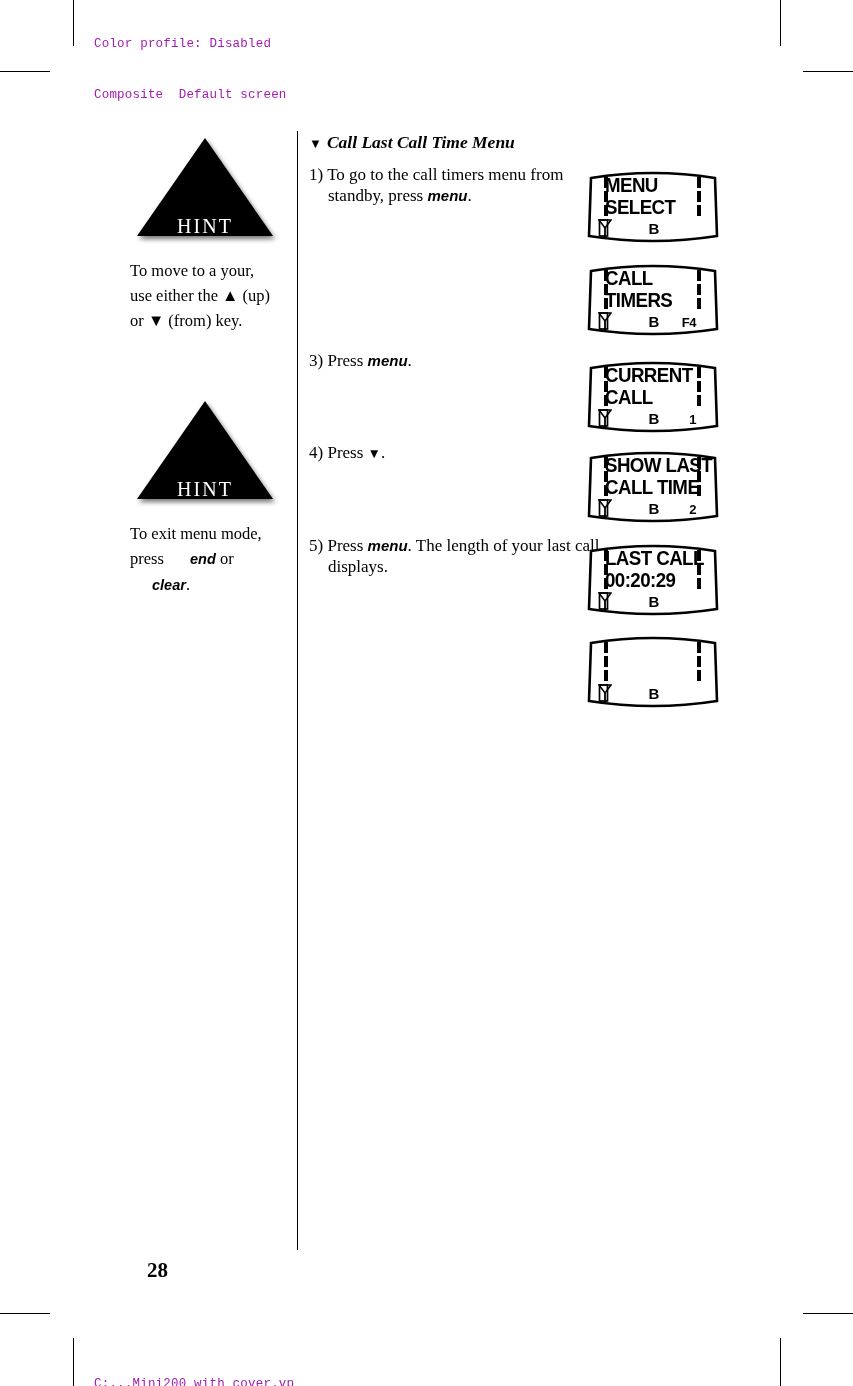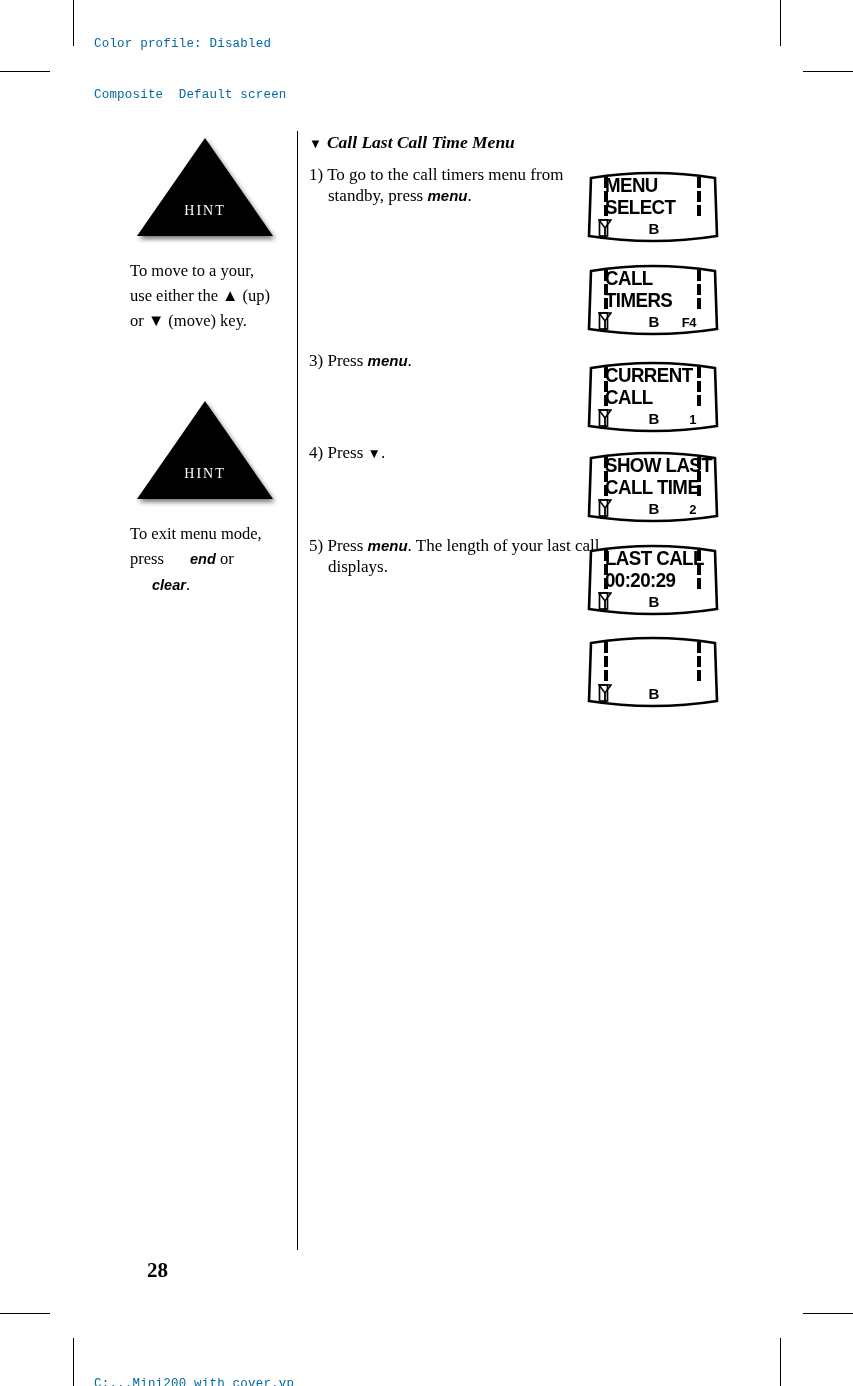--- a/index.html
+++ b/index.html
@@ -32,21 +32,21 @@
   .crop-h.bl { left: 0px;   top: 1313px; width: 50px; }
   .crop-v.br { left: 780px; top: 1338px; height: 48px; }
   .crop-h.br { left: 803px; top: 1313px; width: 50px; }
 
   
   .prepress {
     position: absolute;
     font-family: "Liberation Mono", monospace;
     font-size: 12.5px;
     line-height: 17px;
-    color: #0369a1;
+    color: #a21caf;
     white-space: pre;
     letter-spacing: 0.2px;
   }
   .prepress.header { left: 94px; top: 2px; }
   .prepress.footer { left: 94px; top: 1342px; }
 
   
   .page {
     position: absolute;
     left: 0; top: 0;
@@ -75,25 +75,25 @@
   .hint-badge {
     position: relative;
     width: 150px;
     height: 112px;
   }
   .hint-badge svg { display: block; }
   .hint-badge .hint-word {
     position: absolute;
     left: 0;
     width: 150px;
-    bottom: 25px;
+    bottom: 6px;
     text-align: center;
     color: #ffffff;
     font-family: "Liberation Serif", serif;
-    font-size: 14px;
+    font-size: 20px;
     letter-spacing: 2.0px;
     font-weight: 400;
   }
 
   .hint-text {
     margin-top: 14px;
     font-size: 16.5px;
     line-height: 25px;
     font-family: "Liberation Serif", serif;
   }
@@ -245,21 +245,21 @@
                 </feMerge>
             </filter>
           </defs>
           <polygon points="75,6 143,104 7,104" fill="#000000" filter="url(#sh1)"></polygon>
         </svg>
         <div class="hint-word">HINT</div>
       </div>
       <div class="hint-text">
         <div><span>To move to a your,</span></div>
         <div><span>use either the </span><span class="tri">▲</span><span> (up)</span></div>
-        <div><span>or </span><span class="tri">▼</span><span> (move) key.</span></div>
+        <div><span>or </span><span class="tri">▼</span><span> (from) key.</span></div>
       </div>
     </div>
 
     <div class="hint-block" style="margin-top:62px;">
       <div class="hint-badge">
         <svg width="150" height="112" viewBox="0 0 150 112">
           <defs>
             <filter id="sh2" x="-30%" y="-30%" width="170%" height="170%">
               <feGaussianBlur in="SourceAlpha" stdDeviation="2.4"></feGaussianBlur>
               <feOffset dx="1.5" dy="2.5" result="o"></feOffset>

